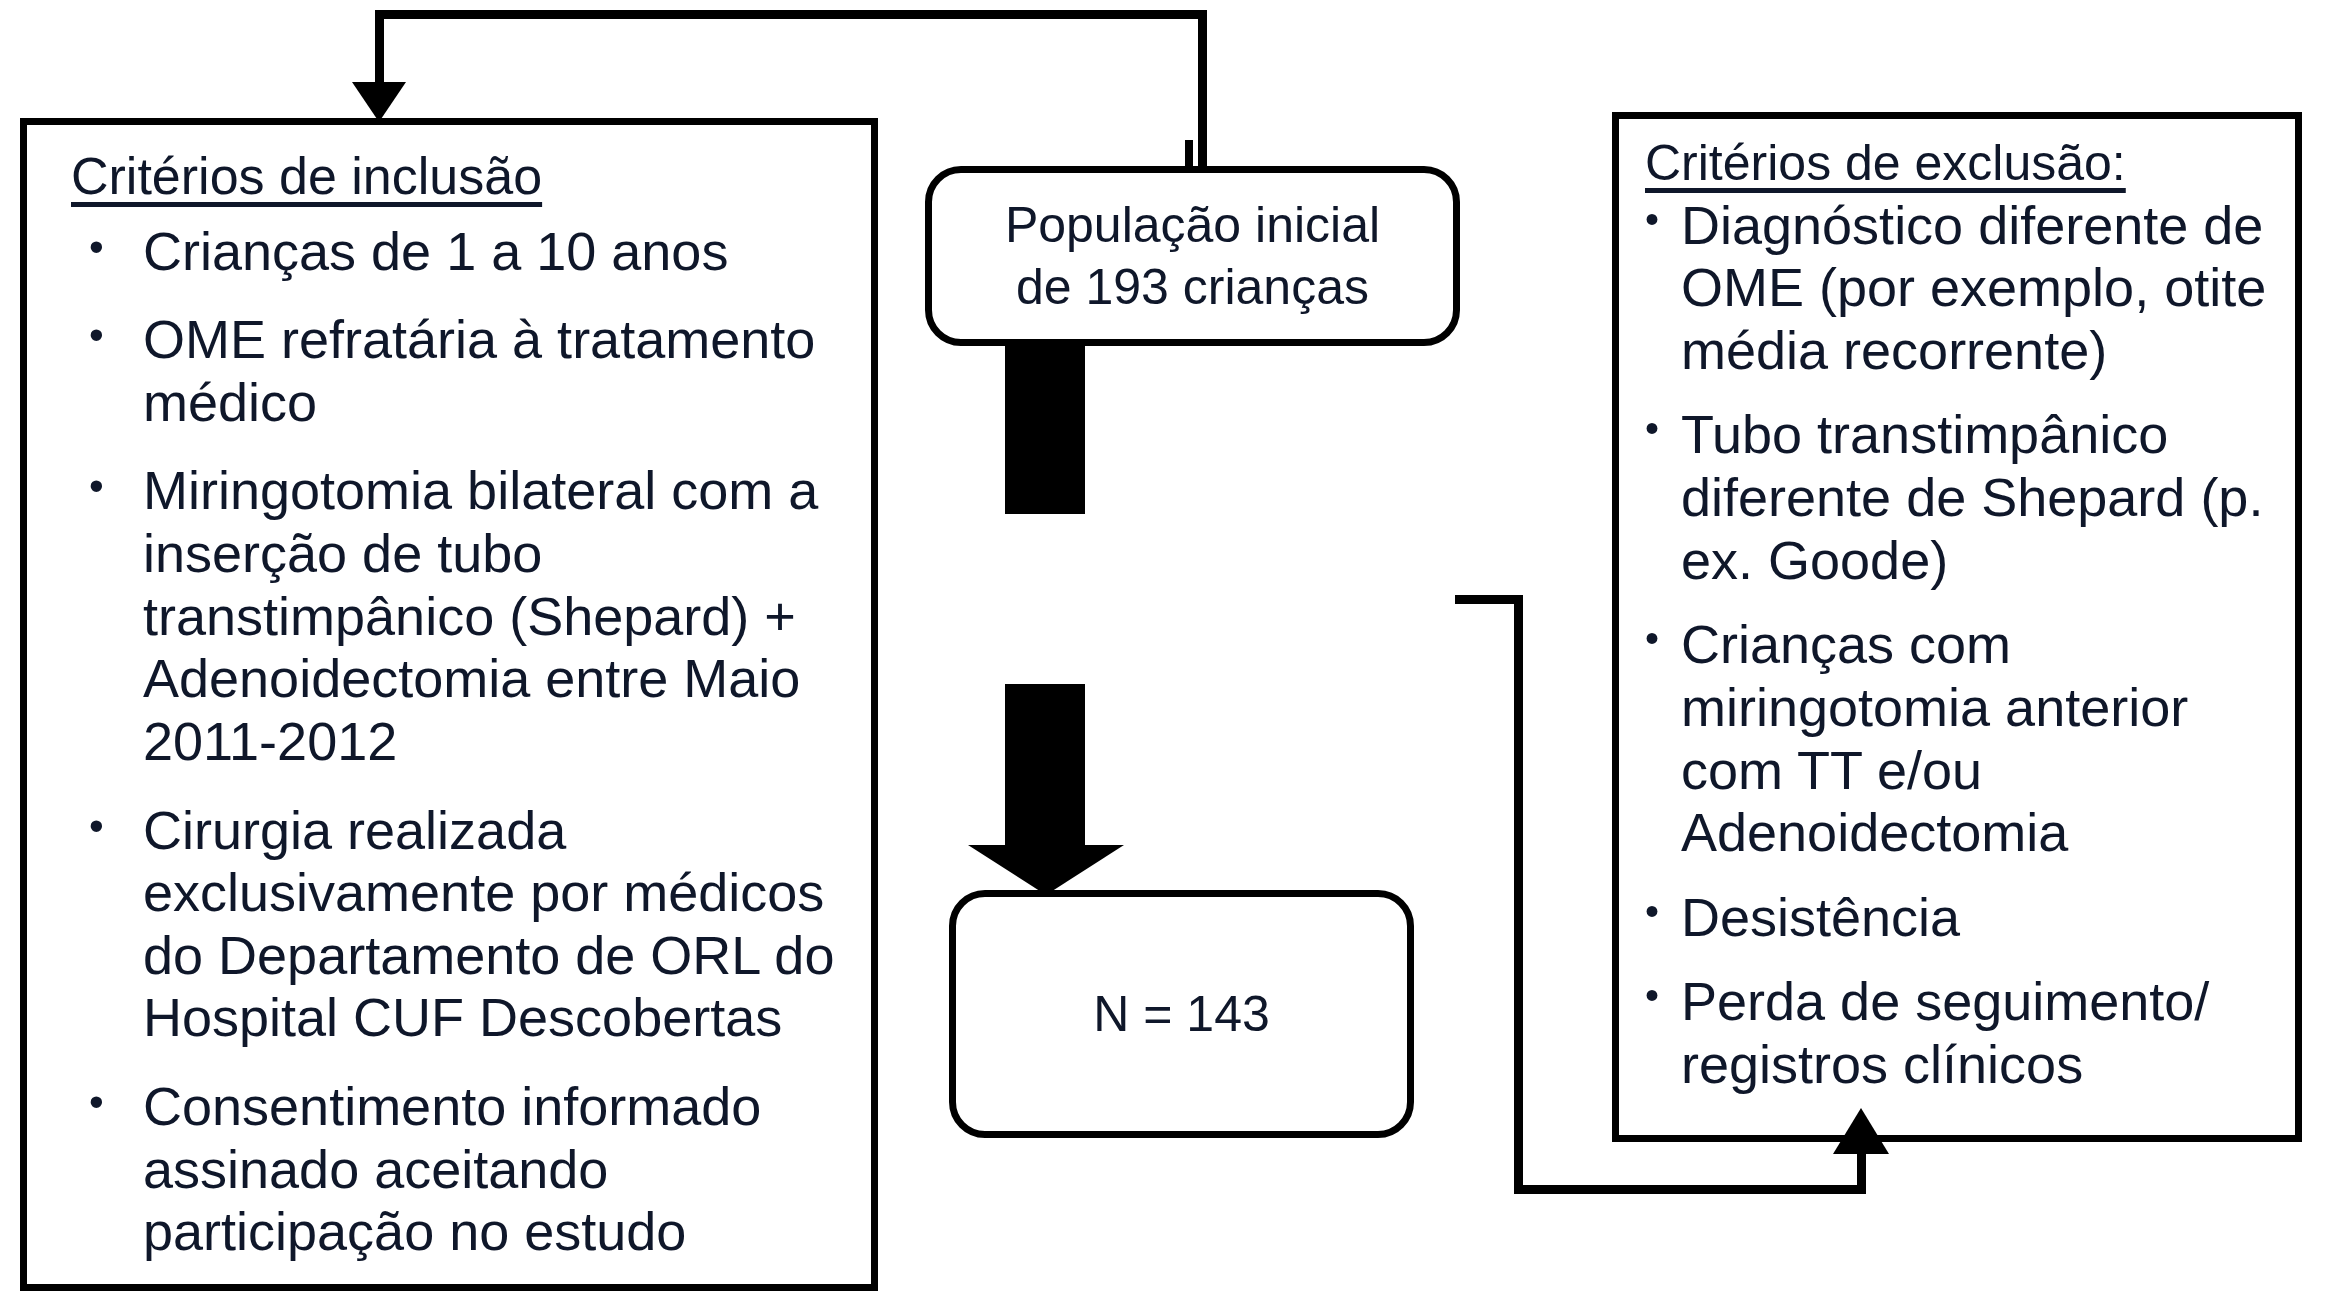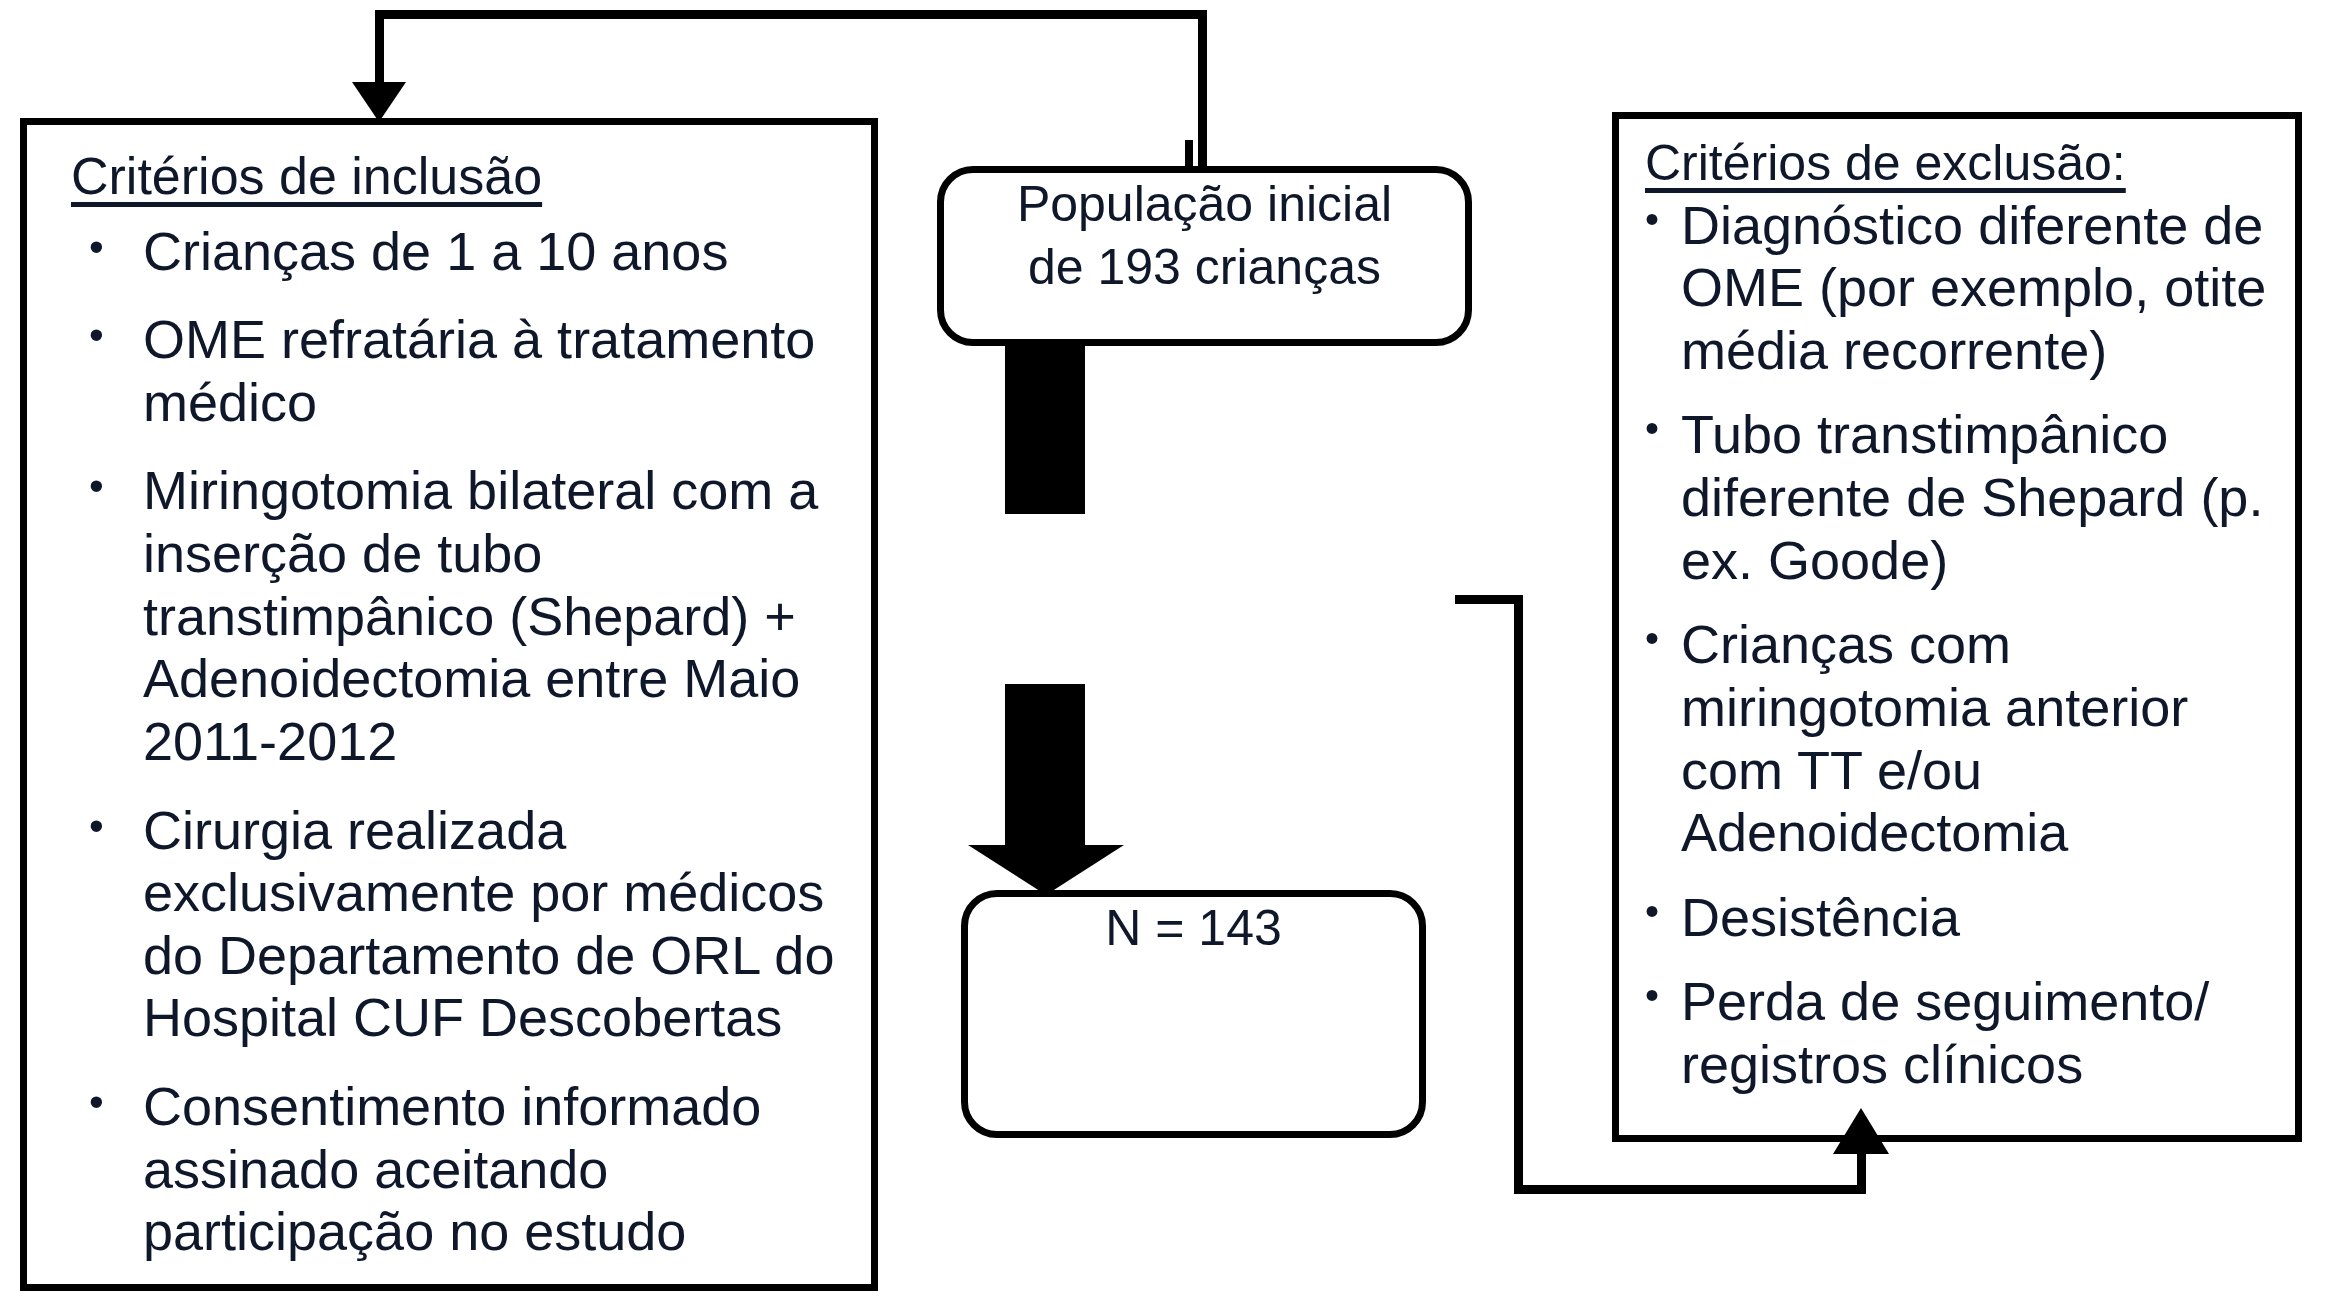--- a/index.html
+++ b/index.html
@@ -97,27 +97,26 @@
     top: 0;
   }
   
   .round-box {
     position: absolute;
     box-sizing: border-box;
     border: 7px solid #000;
     border-radius: 36px;
     background: #fff;
     display: flex;
-    align-items: flex-start;
+    align-items: center;
     justify-content: center;
     text-align: center;
     font-size: 50px;
     line-height: 1.25;
     z-index: 3;
-    margin-left: 12px;
   }
   #population-box {
     left: 925px;
     top: 166px;
     width: 535px;
     height: 180px;
   }
   #excluded-box {
     left: 920px;
     top: 508px;

